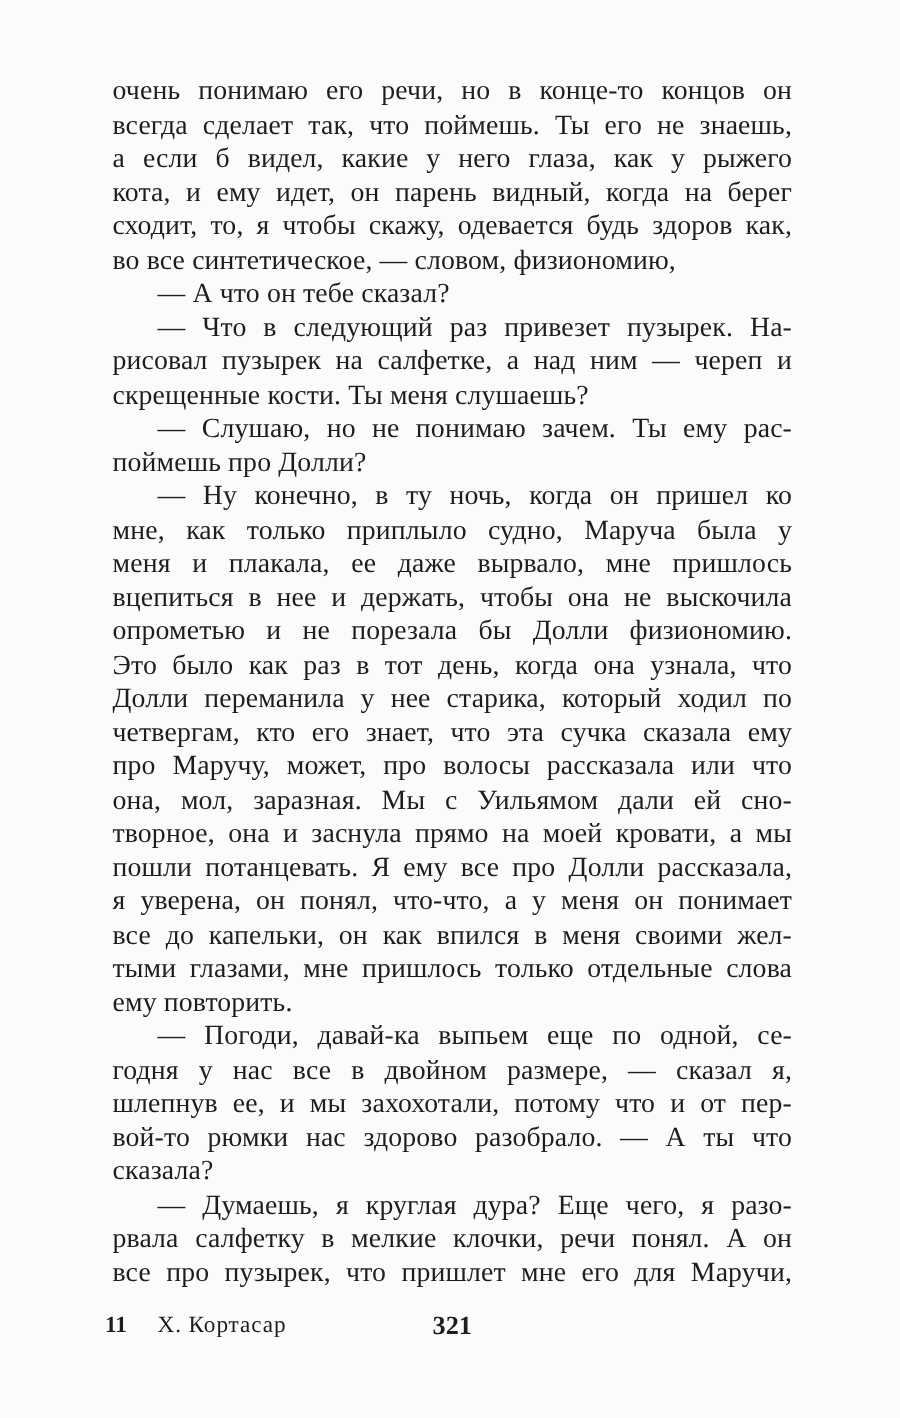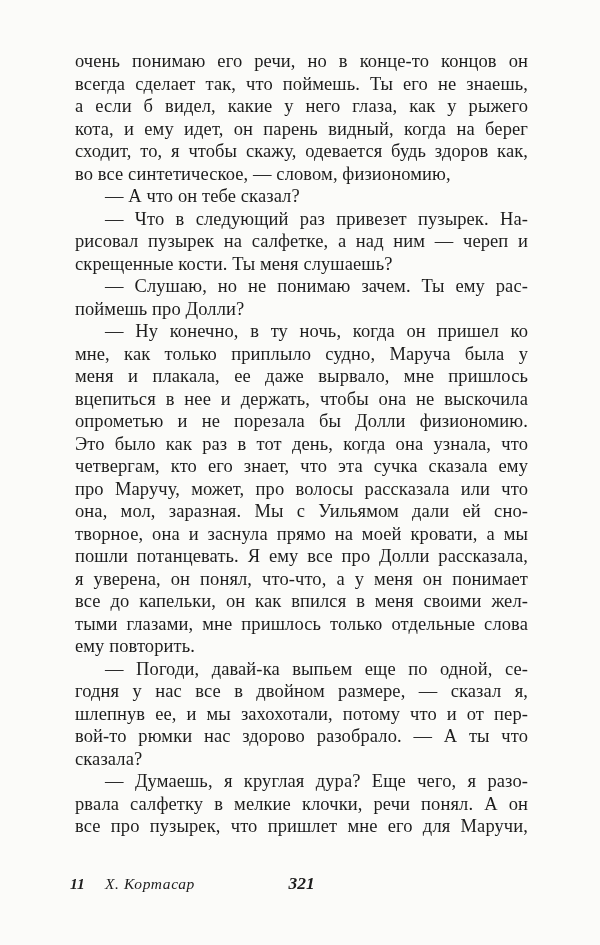--- a/index.html
+++ b/index.html
@@ -44,21 +44,20 @@
     text-indent: 30px;
   }
   .footer {
     position: absolute;
     left: 0;
     top: 874px;
     width: 600px;
     height: 22px;
     font-size: 15.5px;
     line-height: 20px;
-    font-style: italic;
   }
   .sheet-mark {
     position: absolute;
     left: 70px;
     top: 0;
     font-weight: 600;
   }
   .footer-author {
     position: absolute;
     left: 105px;
@@ -91,20 +90,21 @@
       <div class="line">рисовал пузырек на салфетке, а над ним — череп и</div>
       <div class="line endpara">скрещенные кости. Ты меня слушаешь?</div>
       <div class="line indent">— Слушаю, но не понимаю зачем. Ты ему рас-</div>
       <div class="line endpara">поймешь про Долли?</div>
       <div class="line indent">— Ну конечно, в ту ночь, когда он пришел ко</div>
       <div class="line">мне, как только приплыло судно, Маруча была у</div>
       <div class="line">меня и плакала, ее даже вырвало, мне пришлось</div>
       <div class="line">вцепиться в нее и держать, чтобы она не выскочила</div>
       <div class="line">опрометью и не порезала бы Долли физиономию.</div>
       <div class="line">Это было как раз в тот день, когда она узнала, что</div>
+      <div class="line">Долли переманила у нее старика, который ходил по</div>
       <div class="line">четвергам, кто его знает, что эта сучка сказала ему</div>
       <div class="line">про Маручу, может, про волосы рассказала или что</div>
       <div class="line">она, мол, заразная. Мы с Уильямом дали ей сно-</div>
       <div class="line">творное, она и заснула прямо на моей кровати, а мы</div>
       <div class="line">пошли потанцевать. Я ему все про Долли рассказала,</div>
       <div class="line">я уверена, он понял, что-что, а у меня он понимает</div>
       <div class="line">все до капельки, он как впился в меня своими жел-</div>
       <div class="line">тыми глазами, мне пришлось только отдельные слова</div>
       <div class="line endpara">ему повторить.</div>
       <div class="line indent">— Погоди, давай-ка выпьем еще по одной, се-</div>

